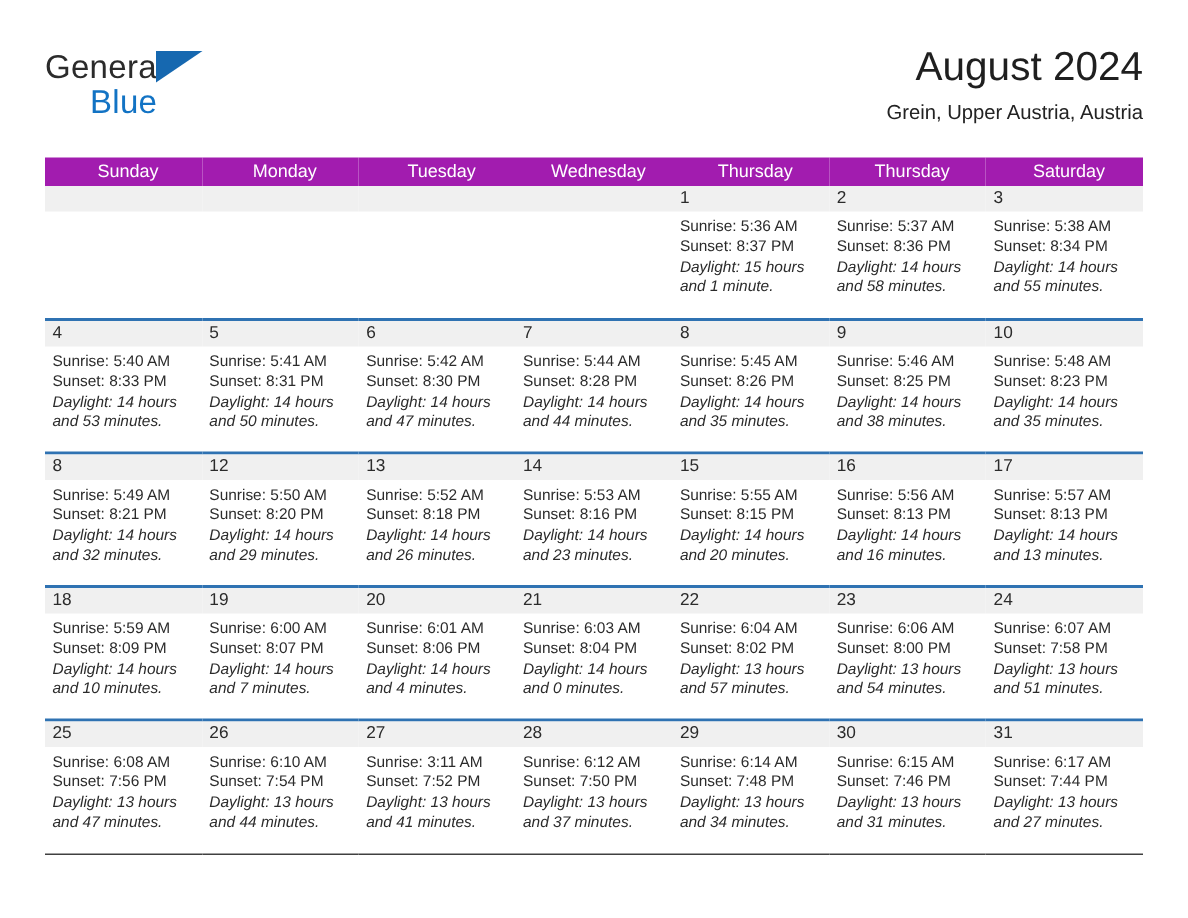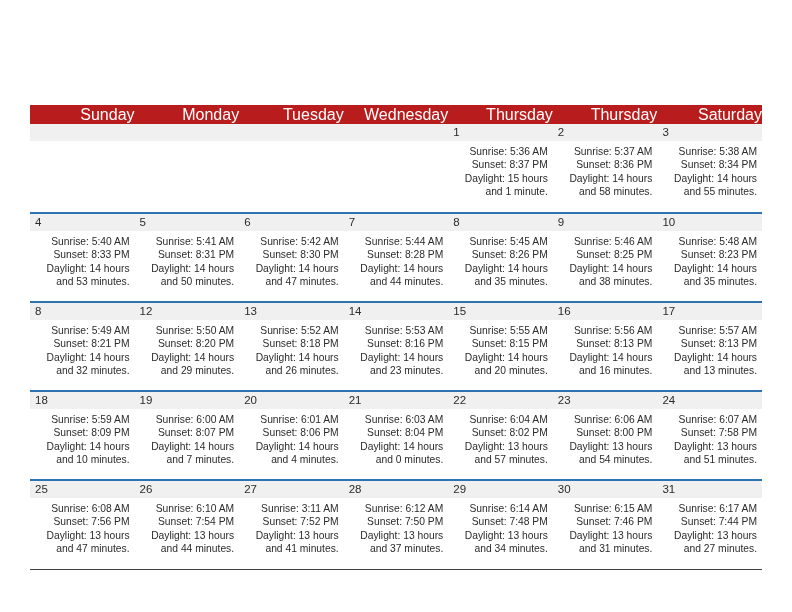--- a/index.html
+++ b/index.html
@@ -93,25 +93,25 @@
     width: 732px;
     border-collapse: collapse;
     table-layout: fixed;
   }
   .calendar th, .calendar td {
     padding: 0;
     margin: 0;
     vertical-align: top;
   }
   .dow-row th {
-    background: #b91c1c;
+    background: #a21caf;
     color: #ffffff;
-    font-size: 16px;
+    font-size: 12px;
     font-weight: normal;
-    text-align: right;
+    text-align: center;
     height: 19px;
     line-height: 19px;
     padding-left: 6px;
     box-sizing: border-box;
   }
 
   .week-row td {
     border-top: 2px solid #2f72b2;
     height: 89px;
     box-sizing: border-box;
@@ -135,37 +135,51 @@
     font-size: 11.5px;
     color: #2b2b2b;
     padding-left: 5px;
     box-sizing: border-box;
   }
   .details {
     padding: 4px 5px 0 5px;
     font-size: 10.3px;
     line-height: 13.4px;
     color: #2b2b2b;
-    text-align: right;
   }
   .details div {
     white-space: nowrap;
   }
   .details .dl-wrap {
     white-space: normal;
+    font-style: italic;
   }
   td.empty .daynum-band {
     background: #f0f0f0;
   }
 </style>
 </head>
 <body>
 
 <div class="page">
 
+  <div class="top-bar">
+
+    <div class="logo">
+      <span class="logo-general">General</span>
+      <span class="logo-flag"></span>
+      <span class="logo-blue">Blue</span>
+    </div>
+
+    <div class="title-block">
+      <div class="cal-title">August 2024</div>
+      <div class="cal-subtitle">Grein, Upper Austria, Austria</div>
+    </div>
+
+  </div>
 
   <table class="calendar">
     <thead>
       <tr class="dow-row">
         <th>Sunday</th>
         <th>Monday</th>
         <th>Tuesday</th>
         <th>Wednesday</th>
         <th>Thursday</th>
         <th>Thursday</th>

